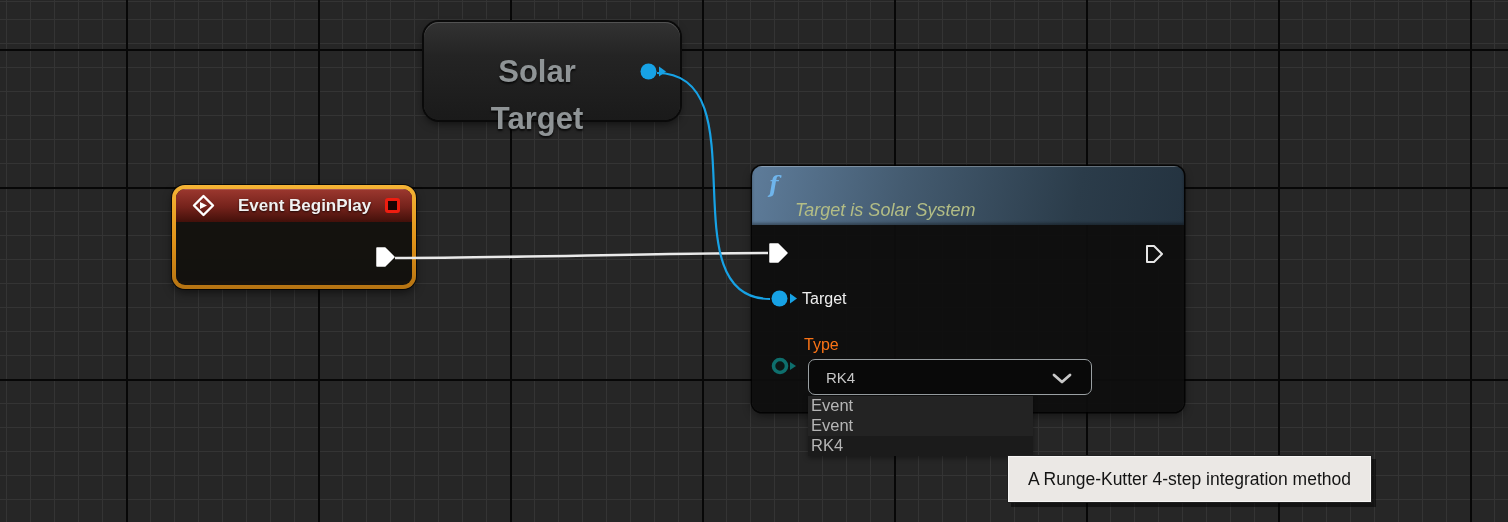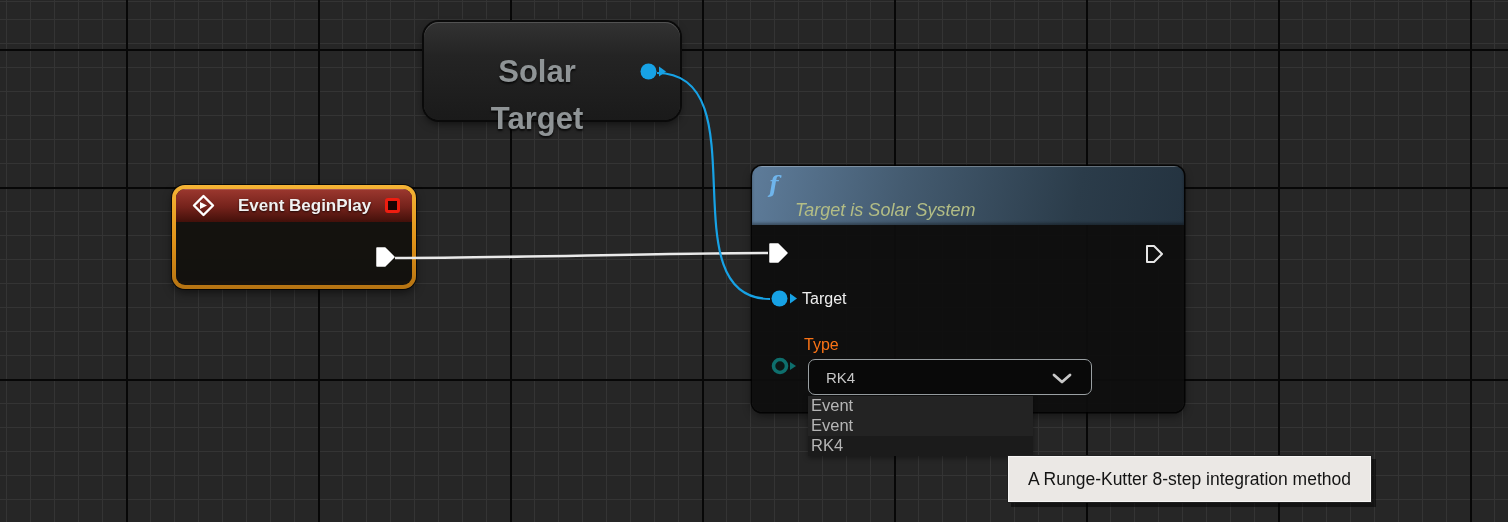--- a/index.html
+++ b/index.html
@@ -158,15 +158,15 @@
       </svg>
     </div>
   </div>
 
   <div class="dropdown">
     <div class="dropdown-item">Event</div>
     <div class="dropdown-item">Event</div>
     <div class="dropdown-item">RK4</div>
   </div>
 
-  <div class="tooltip">A Runge-Kutter 8-step integration method</div>
+  <div class="tooltip">A Runge-Kutter 4-step integration method</div>
 
 </div>
 
 </body></html>

